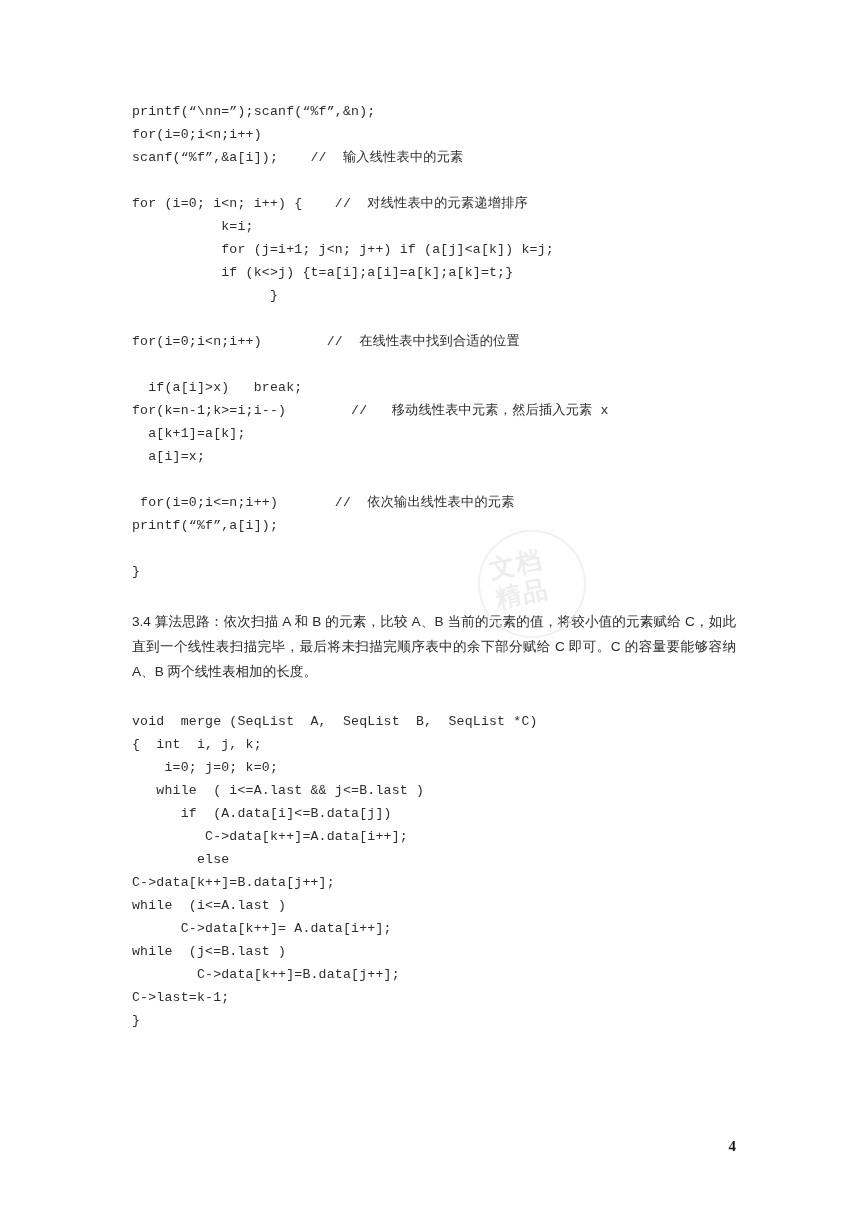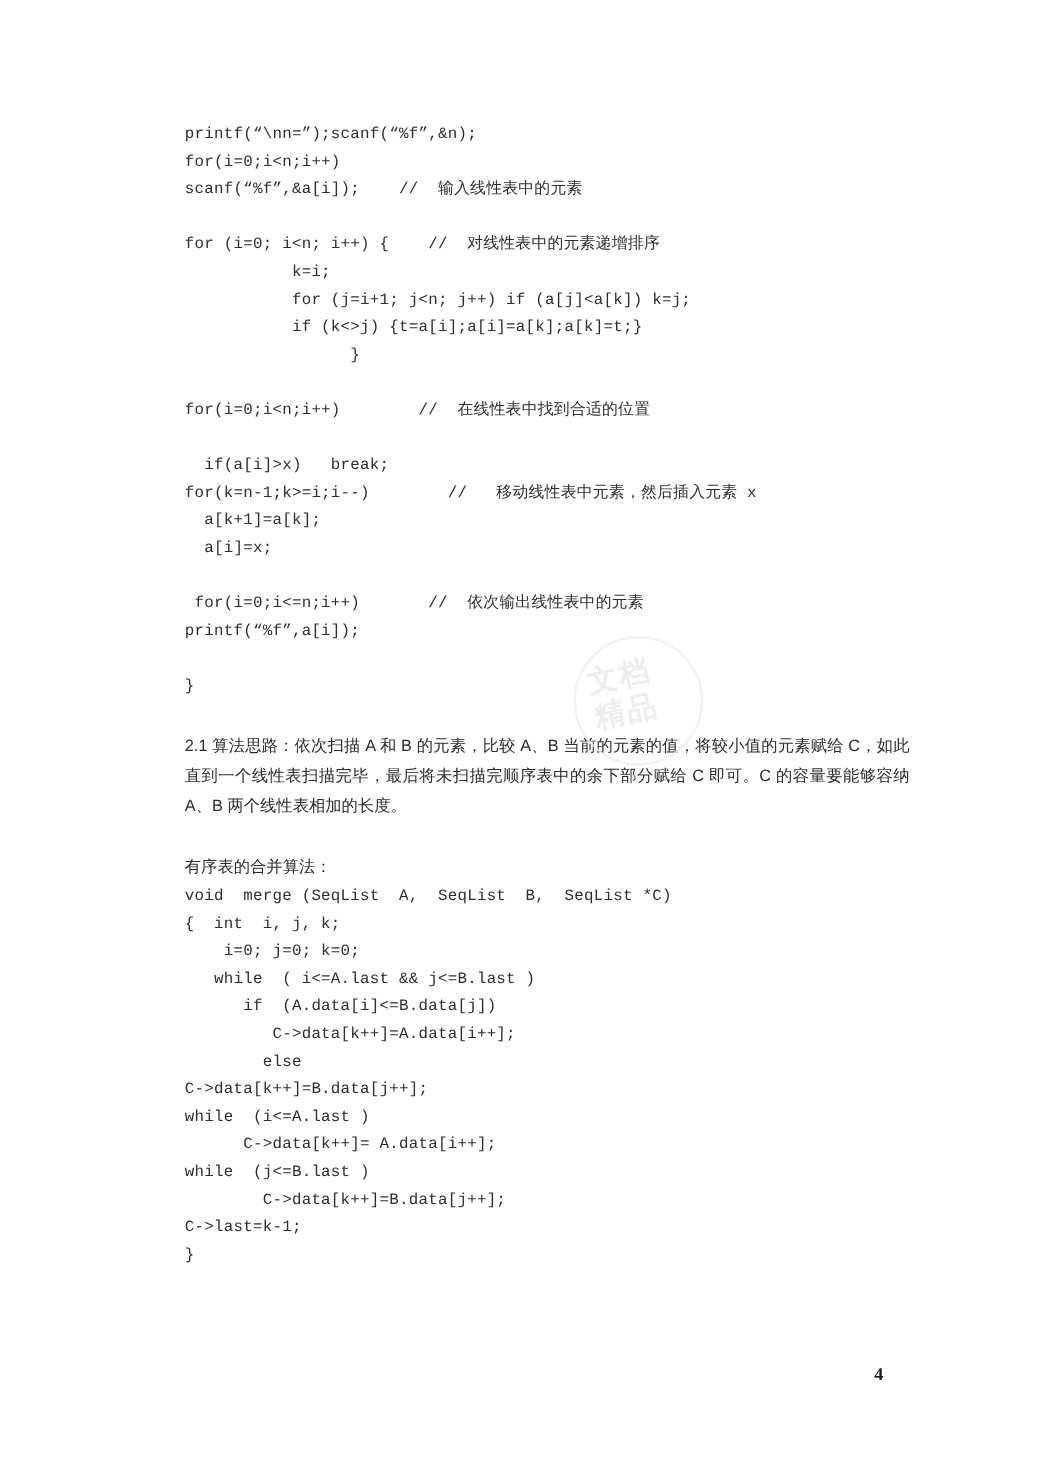--- a/index.html
+++ b/index.html
@@ -20,21 +20,20 @@
     left: 0; top: 0;
     width: 868px;
     height: 1228px;
     background: #fff;
   }
   .content {
     position: absolute;
     left: 132px;
     top: 100px;
     width: 604px;
-    margin-left: 22px;
   }
   .code {
     font-family: "Liberation Mono", "DejaVu Sans Mono", monospace;
     font-size: 13.2px;
     line-height: 23px;
     color: #2d2d2d;
     white-space: pre;
     letter-spacing: 0.2px;
   }
   .code-block {
@@ -114,25 +113,24 @@
   a[k+1]=a[k];
   a[i]=x;
 
  for(i=0;i&lt;=n;i++)       //  依次输出线性表中的元素
 printf(“%f”,a[i]);
 
 }</pre>
 
     <div class="gap-md"></div>
 
-    <p class="para">2.1 算法思路：依次扫描 A 和 B 的元素，比较 A、B 当前的元素的值，将较小值的元素赋给 C，如此直到一个线性表扫描完毕，最后将未扫描完顺序表中的余下部分赋给 C 即可。C 的容量要能够容纳 A、B 两个线性表相加的长度。</p>
+    <p class="para">3.4 算法思路：依次扫描 A 和 B 的元素，比较 A、B 当前的元素的值，将较小值的元素赋给 C，如此直到一个线性表扫描完毕，最后将未扫描完顺序表中的余下部分赋给 C 即可。C 的容量要能够容纳 A、B 两个线性表相加的长度。</p>
 
     <div class="gap-md"></div>
 
-    <div class="para">有序表的合并算法：</div>
 
     <pre class="code code-block">void  merge (SeqList  A,  SeqList  B,  SeqList *C)
 {  int  i, j, k;
     i=0; j=0; k=0;
    while  ( i&lt;=A.last &amp;&amp; j&lt;=B.last )
       if  (A.data[i]&lt;=B.data[j])
          C-&gt;data[k++]=A.data[i++];
         else
 C-&gt;data[k++]=B.data[j++];
 while  (i&lt;=A.last )

